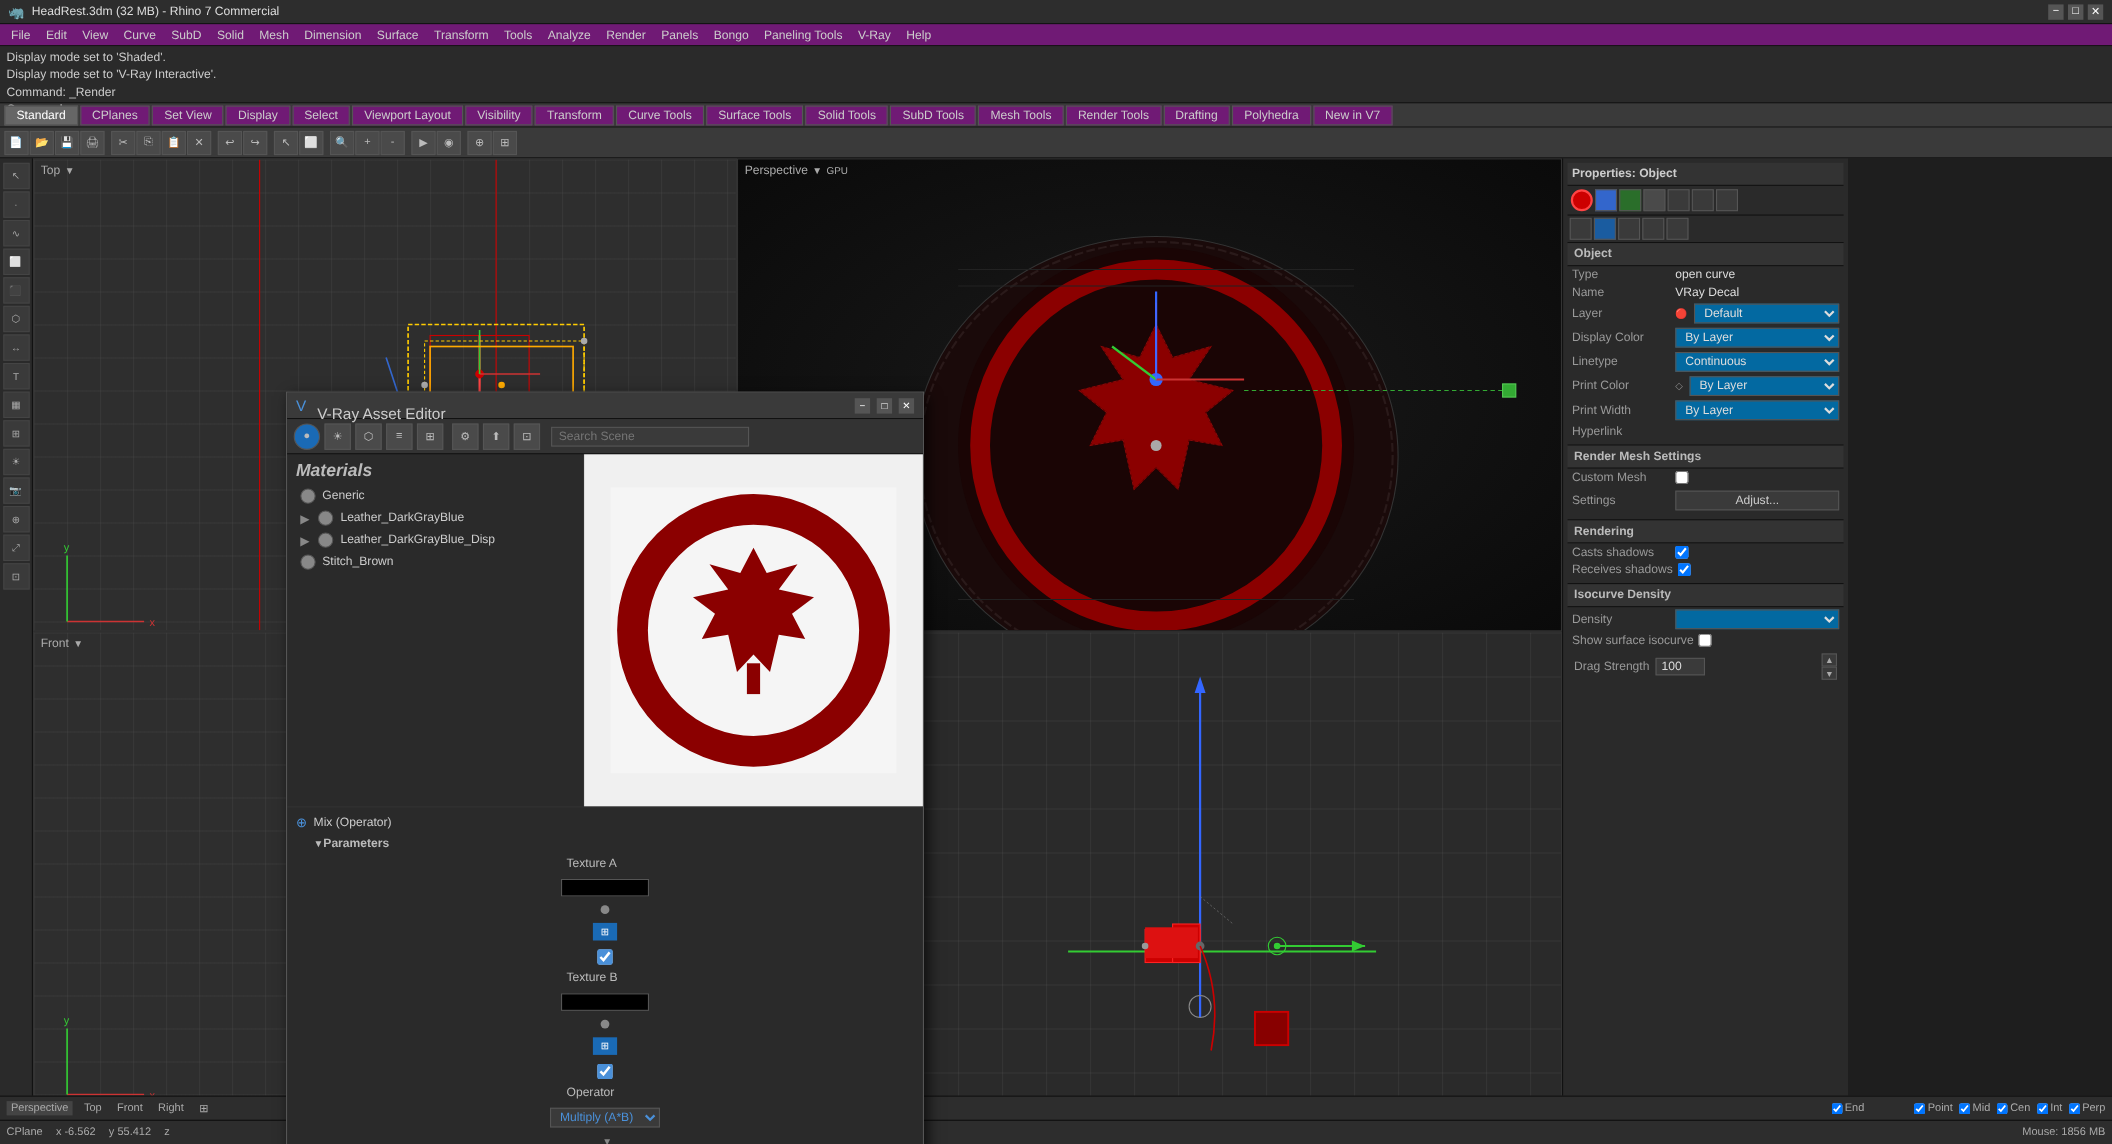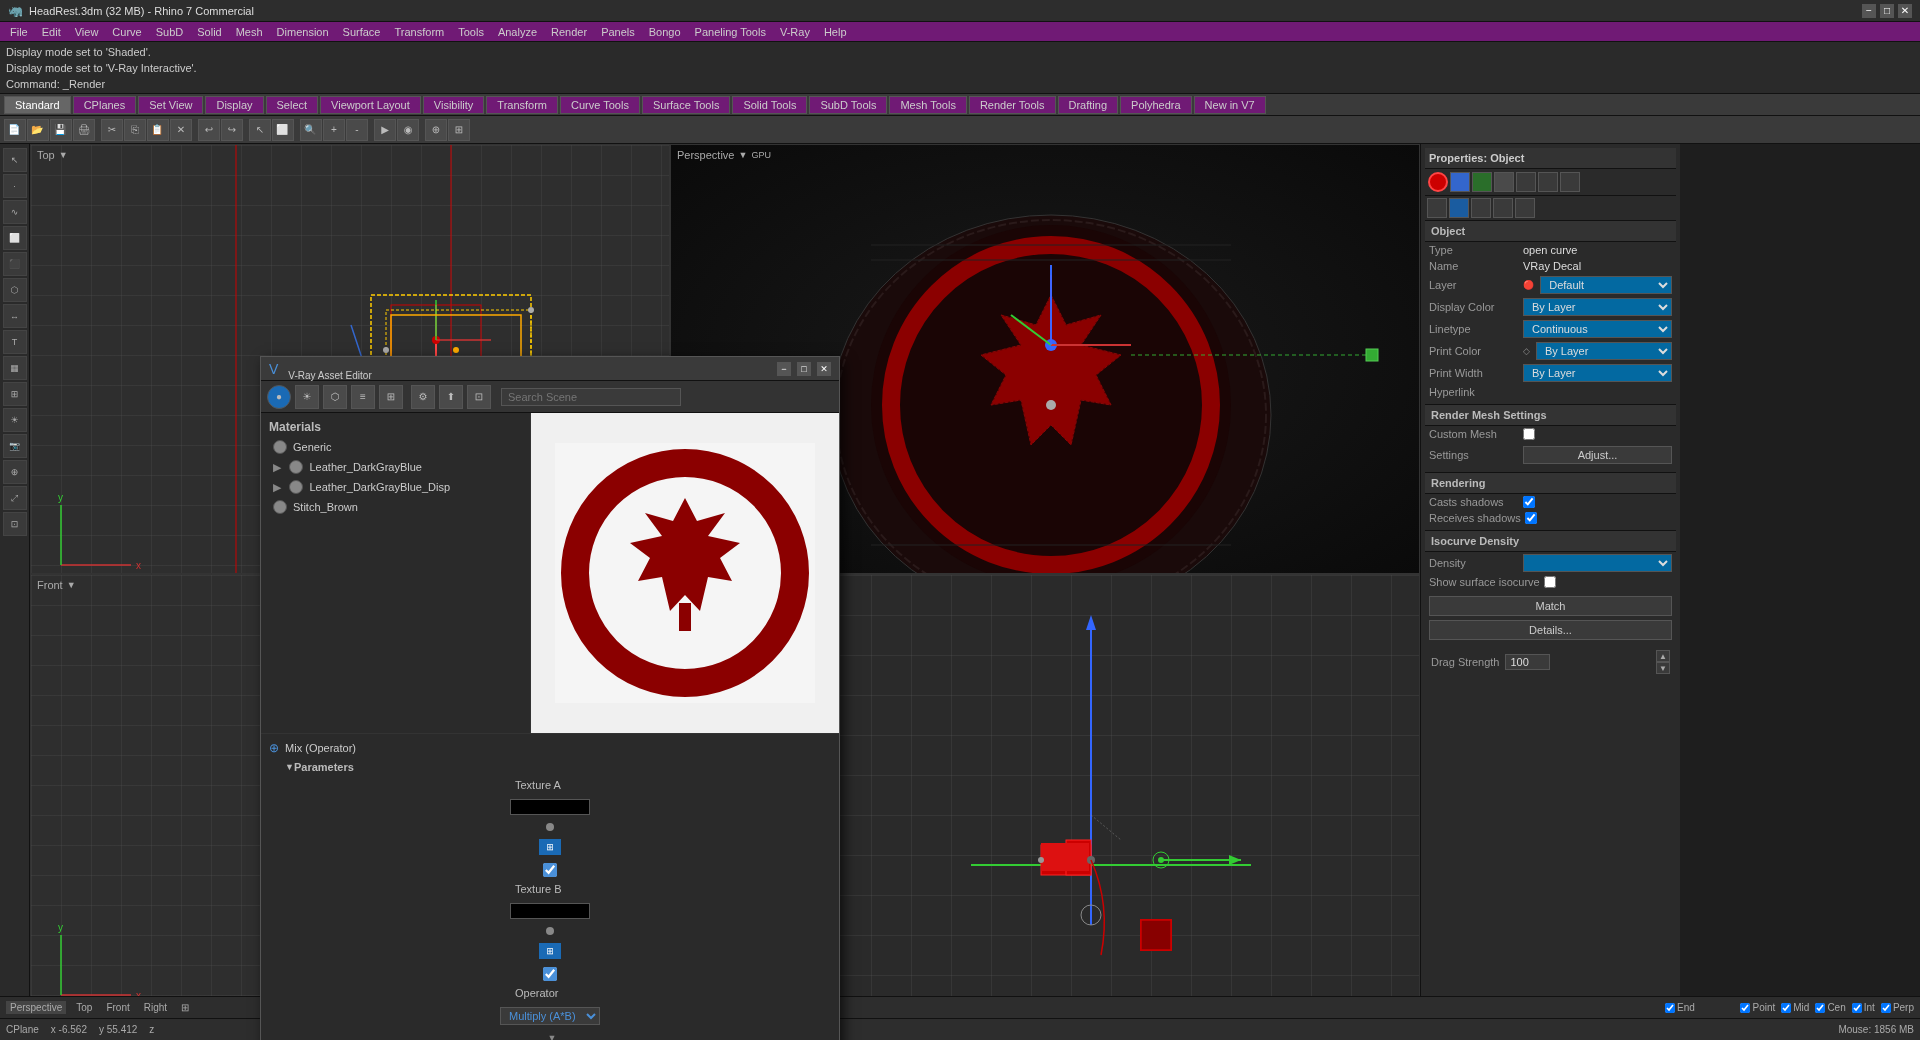--- a/index.html
+++ b/index.html
@@ -164,38 +164,38 @@
     }
     .ae-titlebar {
       height: 24px;
       background: #3a3a3a;
       display: flex;
       align-items: center;
       padding: 0 8px;
       gap: 6px;
       border-bottom: 1px solid #111;
     }
-    .ae-title { flex: 1; font-size: 10px; color: #ccc; margin-top: 14px; }
+    .ae-title { flex: 1; font-size: 14px; color: #ccc; margin-top: 14px; }
     .ae-win-btn { width: 14px; height: 14px; background: #555; border: none; color: #fff; font-size: 9px; cursor: pointer; display: flex; align-items: center; justify-content: center; }
 
     .ae-toolbar {
       height: 32px;
       background: #333;
       display: flex;
       align-items: center;
       padding: 0 6px;
       gap: 4px;
       border-bottom: 1px solid #111;
     }
     .ae-tb-btn { width: 24px; height: 24px; background: #4a4a4a; border: 1px solid #555; color: #bbb; font-size: 10px; cursor: pointer; display: flex; align-items: center; justify-content: center; }
     .ae-search { background: #3a3a3a; border: 1px solid #555; color: #ccc; font-size: 11px; padding: 2px 6px; width: 180px; margin-left: 4px; }
 
     .ae-content { display: flex; height: 320px; }
     .ae-left { width: 270px; border-right: 1px solid #333; overflow-y: auto; padding: 4px; }
-    .ae-left-header { font-size: 12px; color: #bbb; font-weight: bold; padding: 3px 4px; }
+    .ae-left-header { font-size: 16px; color: #bbb; font-weight: bold; padding: 3px 4px; font-style: italic; }
     .ae-mat-item { display: flex; align-items: center; padding: 3px 8px; gap: 6px; cursor: pointer; font-size: 11px; color: #ccc; }
     .mat-dot { width: 14px; height: 14px; border-radius: 50%; border: 1px solid #555; display: inline-block; }
     .ae-mat-expand { color: #888; margin-right: 2px; }
 
     .ae-preview {
       flex: 1;
       background: #f0f0f0;
       display: flex;
       align-items: center;
       justify-content: center;
@@ -625,24 +625,20 @@
       <span class="rp-label">Density</span>
       <select class="rp-dropdown">
         <option></option>
       </select>
     </div>
     <div class="rp-row">
       <span class="rp-label">Show surface isocurve</span>
       <input type="checkbox" class="rp-checkbox" style="">
     </div>
 
-    <div style="padding:4px;">
-      <button class="rp-btn">Match</button>
-      <button class="rp-btn">Details...</button>
-    </div>
 
     <div style="display:flex; align-items:center; padding:4px 6px; gap:6px;">
       <span style="color:#999; font-size:11px;">Drag Strength</span>
       <input type="text" style="width: 45px; background: rgb(58, 58, 58); border: 1px solid rgb(85, 85, 85); color: rgb(221, 221, 221); font-size: 11px; padding: 1px 4px;" value="100">
       <div style="display:flex; flex-direction:column; margin-left:auto;">
         <button style="width:14px;height:12px;background:#3a3a3a;border:1px solid #555;color:#aaa;font-size:8px;cursor:pointer;padding:0;">▲</button>
         <button style="width:14px;height:12px;background:#3a3a3a;border:1px solid #555;color:#aaa;font-size:8px;cursor:pointer;padding:0;">▼</button>
       </div>
     </div>
 

